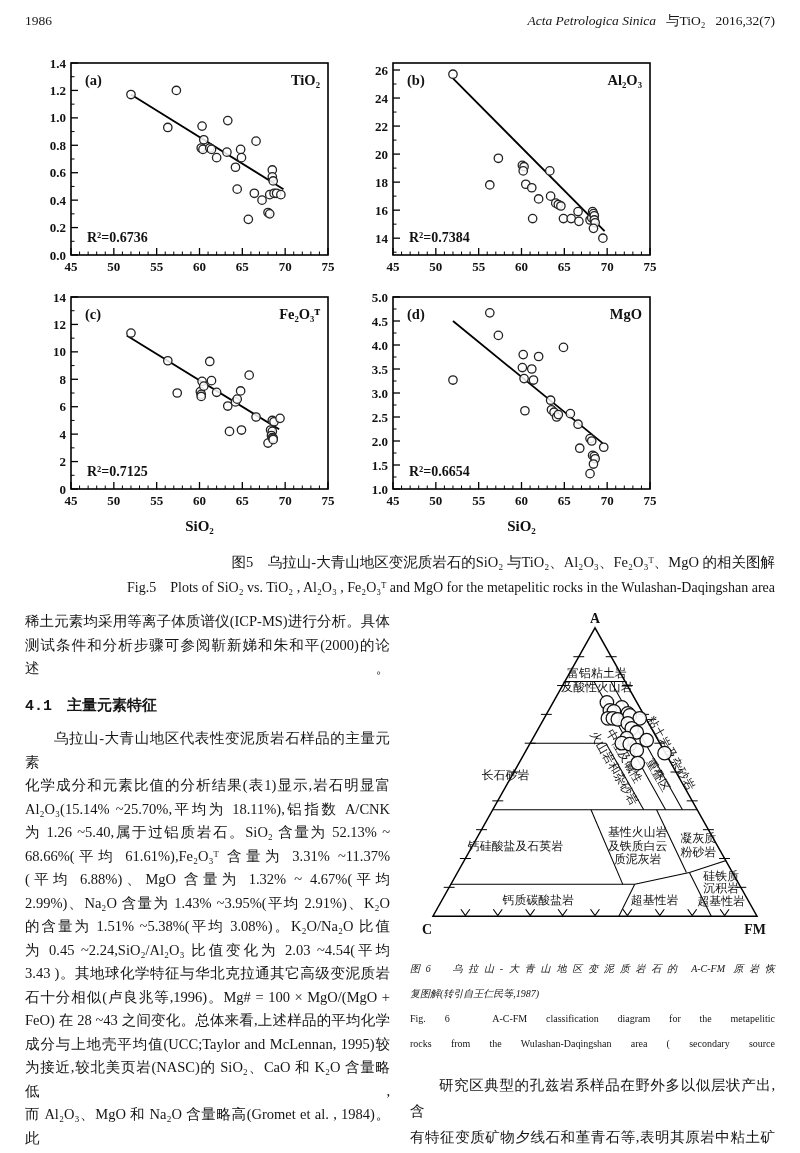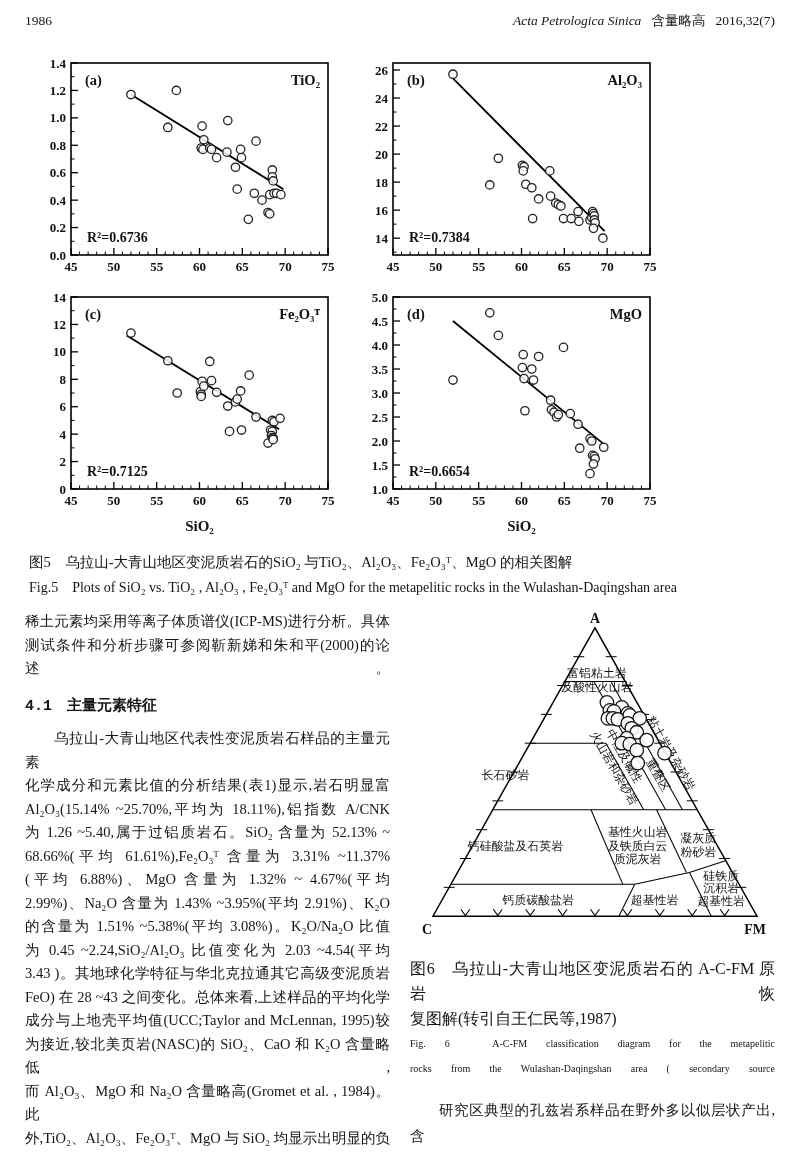--- a/index.html
+++ b/index.html
@@ -4,49 +4,49 @@
 <style>
   html,body{margin:0;padding:0;background:#fff;}
   body{width:800px;height:1153px;overflow:hidden;color:#151515;
        font-family:"Liberation Serif","DejaVu Sans",serif;}
   .page{padding:12px 25px 0 25px;}
   .hdr{display:flex;justify-content:space-between;align-items:baseline;font-size:13.5px;text-align:right;}
   .jit{font-style:italic;margin-top:16px;}
   .hdr-right span{margin-left:10px;}
   .fig5{margin-top:24px;margin-left:4px;}
   .fig5-grid{display:grid;grid-template-columns:306px 306px;column-gap:16px;row-gap:8px;}
-  .fig5-cap{margin-top:10px;font-size:14px;line-height:25px;}
+  .fig5-cap{margin-top:10px;font-size:14px;line-height:25px;text-align:right;}
   .fig5-cap .cn{font-size:14.5px;}
   .cols{display:flex;gap:20px;margin-top:10px;}
   .col{width:365px;font-size:14.5px;line-height:23.5px;}
   .tline{text-align:justify;text-align-last:justify;}
   .tline.tlast{text-align-last:left;}
   .tline.findent{text-indent:2em;}
   .h41{font-family:Liberation Mono, monospace;font-weight:bold;
        font-size:15px;margin:14px 0 9px 0;}
   .fig6-cap{margin-top:6px;}
-  .fig6-cap .cnline{font-size:16px;line-height:25px;}
+  .fig6-cap .cnline{font-size:10px;line-height:25px;font-style:italic;}
   .fig6-cap .enline{font-size:10px;line-height:25px;}
   .rpara{margin-top:16px;font-size:14.5px;line-height:26px;}
   svg text{fill:#111;}
   .ticklbl{font:600 13px "Liberation Serif",serif;}
   .plbl{font:600 14.5px "Liberation Serif",serif;}
   .r2lbl{font:600 14px "Liberation Serif",serif;}
   .axlbl{font:600 15px "Liberation Serif",serif;}
   .tfield{font:12px "Liberation Serif","DejaVu Sans",serif;}
   .tcorner{font:600 14px "Liberation Serif",serif;}
 </style>
 </head>
 <body>
 
 <div class="page">
 
   <div class="hdr">
     <span>1986</span>
-    <span class="hdr-right"><span class="jit">Acta Petrologica Sinica</span><span>含量略高</span><span>2016,32(7)</span></span>
+    <span class="hdr-right"><span class="jit">Acta Petrologica Sinica</span><span>与TiO₂</span><span>2016,32(7)</span></span>
   </div>
 
   <div class="fig5">
     <div class="fig5-grid">
       <svg viewBox="0 0 306 226" width="306" height="226">
           <rect x="42" y="9" width="257" height="192" fill="none" stroke="#000" stroke-width="1.6"></rect>
           <line x1="50.56666666666666" y1="201" x2="50.56666666666666" y2="197.5" stroke="#000" stroke-width="1"></line>
           <line x1="59.13333333333333" y1="201" x2="59.13333333333333" y2="197.5" stroke="#000" stroke-width="1"></line>
           <line x1="67.7" y1="201" x2="67.7" y2="197.5" stroke="#000" stroke-width="1"></line>
           <line x1="76.26666666666667" y1="201" x2="76.26666666666667" y2="197.5" stroke="#000" stroke-width="1"></line>
@@ -451,20 +451,21 @@
           <div class="tline  findent">乌拉山-大青山地区代表性变泥质岩石样品的主量元素</div>
           <div class="tline ">化学成分和元素比值的分析结果(表1)显示,岩石明显富</div>
           <div class="tline ">Al₂O₃(15.14% ~25.70%,平均为 18.11%),铝指数 A/CNK</div>
           <div class="tline ">为 1.26 ~5.40,属于过铝质岩石。SiO₂ 含量为 52.13% ~</div>
           <div class="tline ">68.66%(平均 61.61%),Fe₂O₃ᵀ 含量为 3.31% ~11.37%</div>
           <div class="tline ">(平均 6.88%)、MgO 含量为 1.32% ~ 4.67%(平均</div>
           <div class="tline ">2.99%)、Na₂O 含量为 1.43% ~3.95%(平均 2.91%)、K₂O</div>
           <div class="tline ">的含量为 1.51% ~5.38%(平均 3.08%)。K₂O/Na₂O 比值</div>
           <div class="tline ">为 0.45 ~2.24,SiO₂/Al₂O₃ 比值变化为 2.03 ~4.54(平均</div>
           <div class="tline ">3.43 )。其地球化学特征与华北克拉通其它高级变泥质岩</div>
+          <div class="tline ">石十分相似(卢良兆等,1996)。Mg# = 100 × MgO/(MgO +</div>
           <div class="tline ">FeO) 在 28 ~43 之间变化。总体来看,上述样品的平均化学</div>
           <div class="tline ">成分与上地壳平均值(UCC;Taylor and McLennan, 1995)较</div>
           <div class="tline ">为接近,较北美页岩(NASC)的 SiO₂、CaO 和 K₂O 含量略低,</div>
           <div class="tline ">而 Al₂O₃、MgO 和 Na₂O 含量略高(Gromet et al. , 1984)。此</div>
           <div class="tline ">外,TiO₂、Al₂O₃、Fe₂O₃ᵀ、MgO 与 SiO₂ 均显示出明显的负相关</div>
         </div>
     </div>
 
     <div class="col">
       <svg viewBox="0 0 364 334" width="364" height="332">

